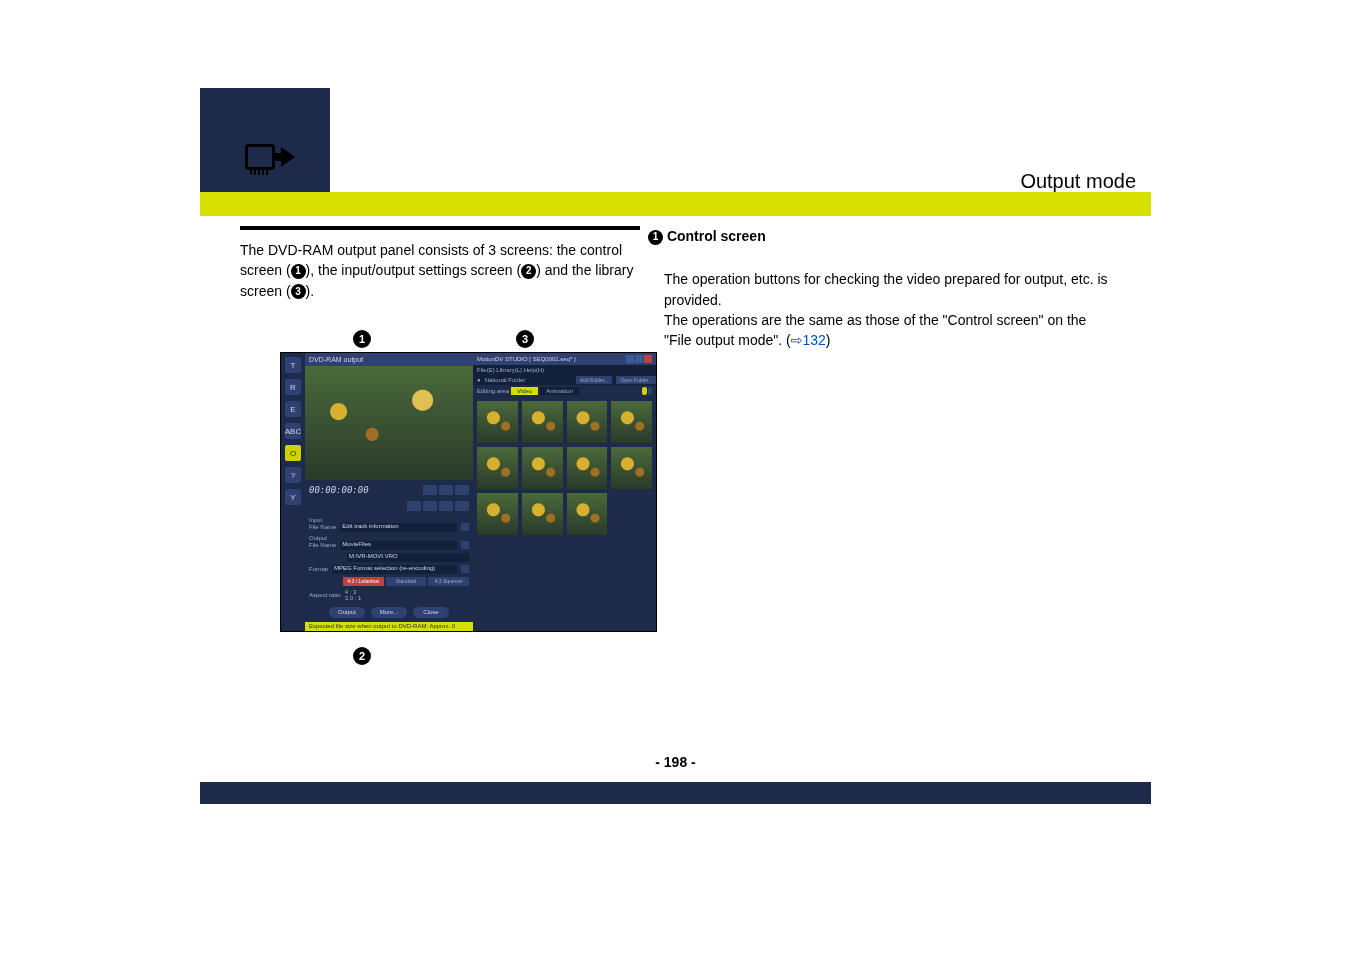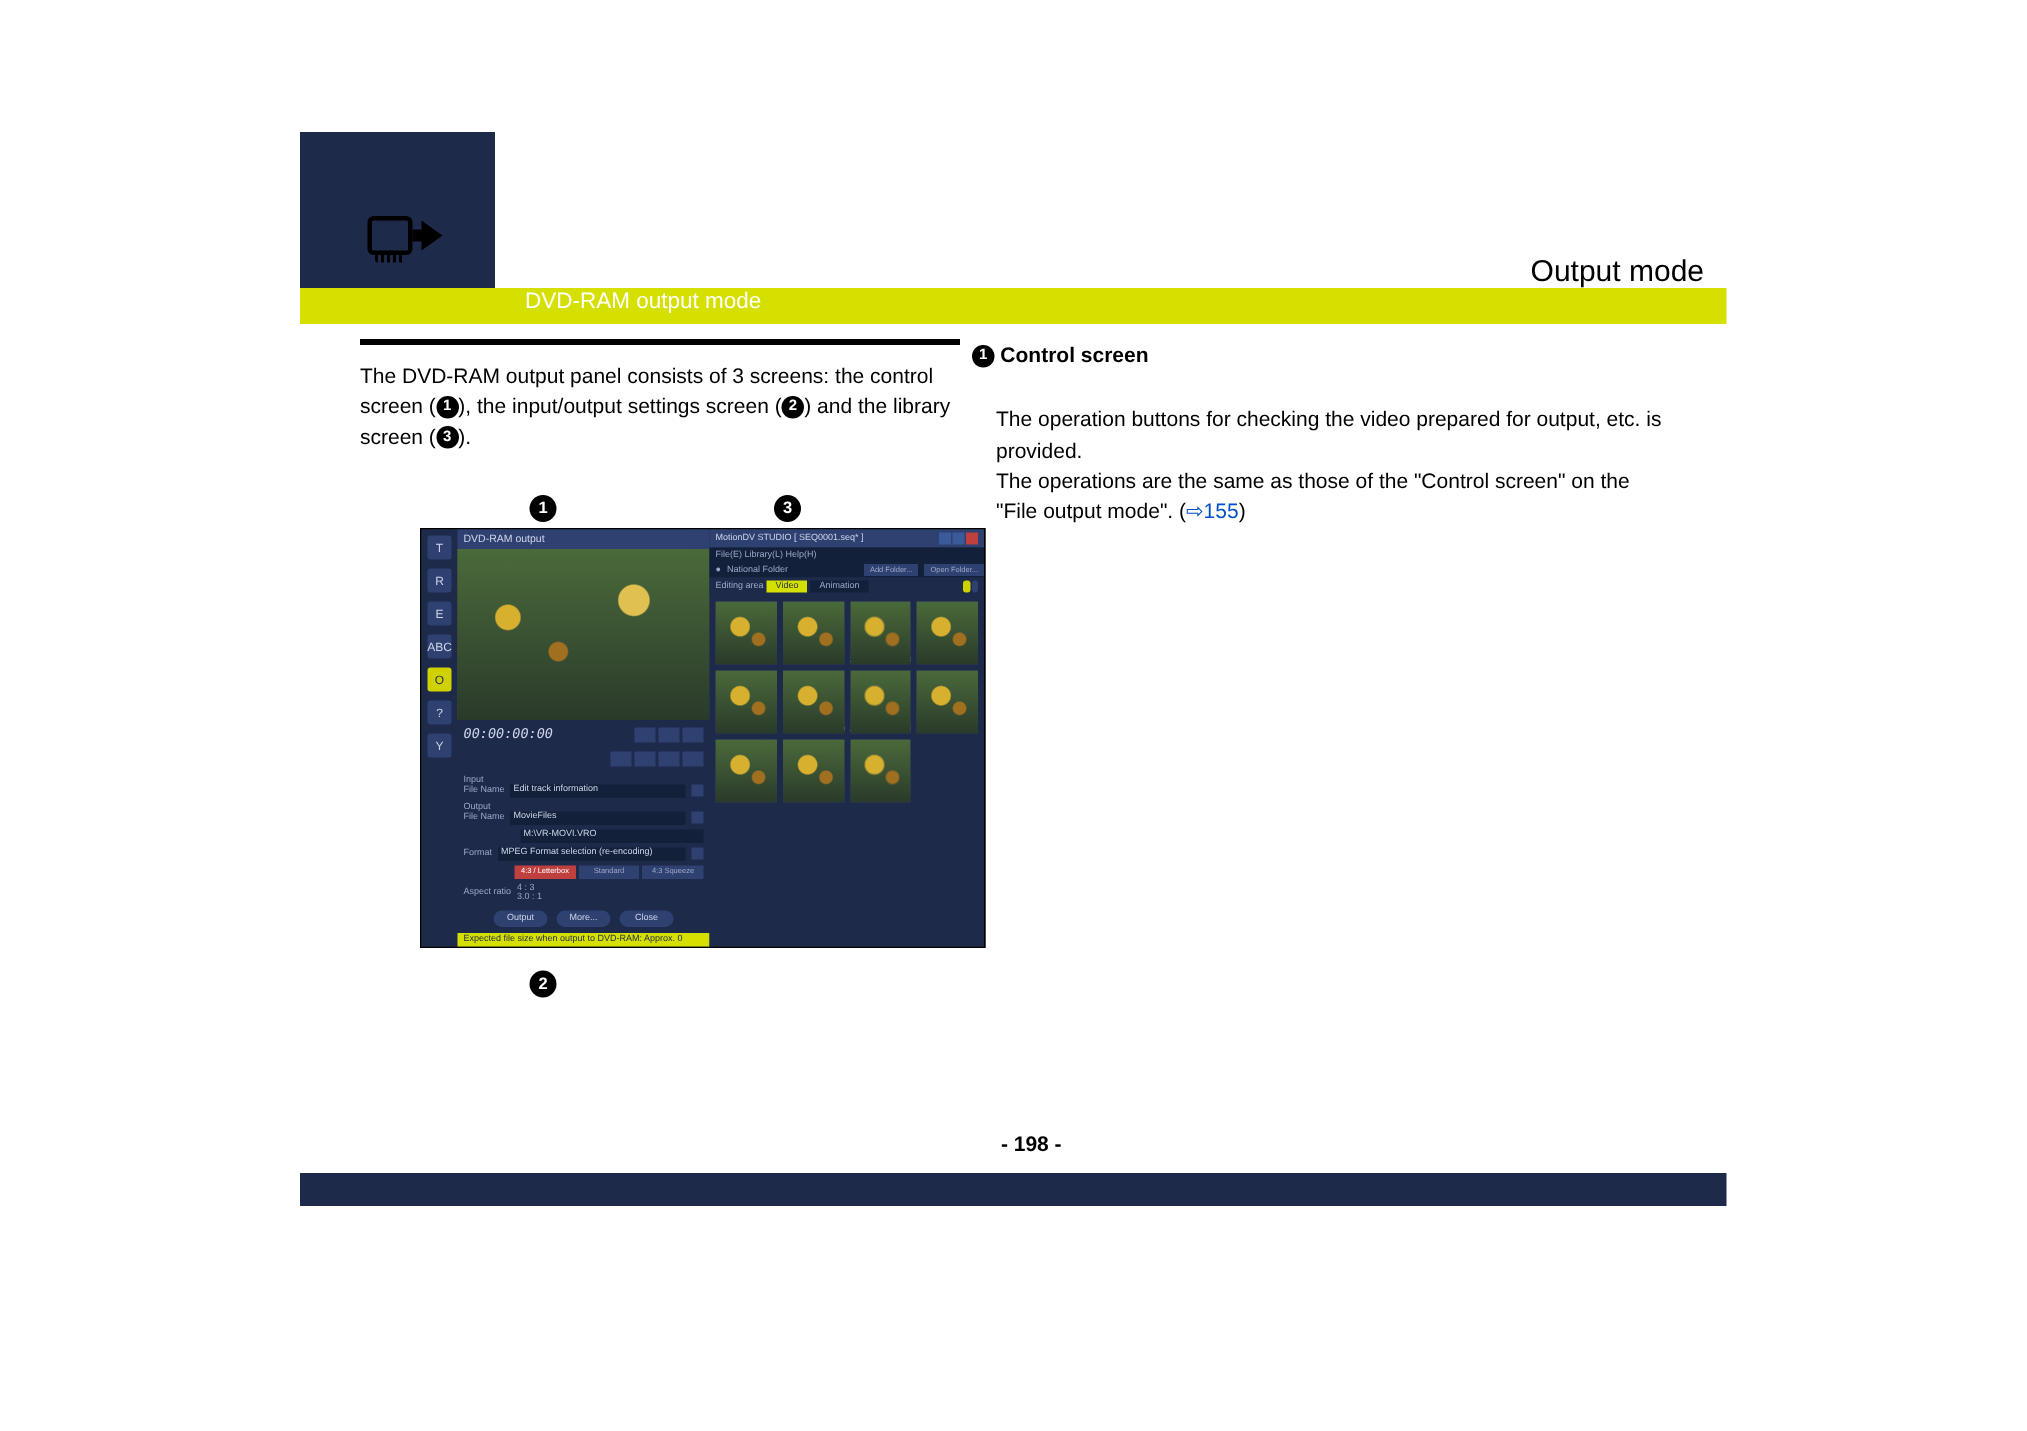--- a/index.html
+++ b/index.html
@@ -8,21 +8,21 @@
   .navy-strip { position: absolute; left: 200px; top: 88px; width: 130px; height: 104px; background: #1e2a4a; }
   .icon-wrap { position: absolute; left: 245px; top: 144px; display: flex; align-items: center; gap: 6px; }
   .monitor-icon { width: 30px; height: 26px; border: 3px solid #000; border-radius: 4px; position: relative; }
   .monitor-icon::after { content: ""; position: absolute; bottom: -8px; left: 50%; transform: translateX(-50%); width: 20px; height: 6px; background: repeating-linear-gradient(90deg, #000 0 2px, transparent 2px 4px); border-radius: 2px; }
   .arrow-icon { width: 0; height: 0; border-top: 10px solid transparent; border-bottom: 10px solid transparent; border-left: 14px solid #000; position: relative; }
   .arrow-icon::before { content: ""; position: absolute; left: -20px; top: -4px; width: 8px; height: 8px; background: #000; }
 
   .mode-label { position: absolute; right: 215px; top: 170px; font-size: 20px; color: #000; }
 
   .yellow-band { position: absolute; left: 200px; top: 192px; right: 200px; height: 24px; background: #d6e000; }
-  .yellow-title { position: absolute; left: 350px; top: 192px; color: #fff; font-size: 15px; }
+  .yellow-title { position: absolute; left: 350px; top: 213px; color: #fff; font-size: 15px; }
 
   .left-col { position: absolute; left: 240px; top: 226px; width: 400px; }
   .right-col { position: absolute; left: 648px; top: 226px; width: 460px; }
 
   .section-title { font-weight: bold; font-size: 14px; margin-bottom: 2px; }
   .underline { height: 4px; background: #000; margin-bottom: 10px; width: 100%; }
   .body-text { font-size: 14px; line-height: 1.45; color: #000; }
   .link-num { color: #0050c8; }
 
   .callout { position: absolute; width: 18px; height: 18px; border-radius: 50%; background: #000; color: #fff; font-size: 11px; font-weight: bold; display: flex; align-items: center; justify-content: center; }
@@ -66,21 +66,21 @@
   .tab.active { background: #d6e000; color: #1e2a4a; }
   .view-ic { width: 10px; height: 8px; margin-left: auto; margin-right: 4px; }
   .thumb-grid { flex: 1; display: grid; grid-template-columns: repeat(4, 1fr); grid-auto-rows: 42px; gap: 4px; padding: 4px; align-content: start; }
   .thumb { background: #3a4560; position: relative; overflow: hidden; }
   .thumb::after { content: ""; position: absolute; inset: 0;
     background: radial-gradient(circle at 40% 40%, #d8b030 0 6px, transparent 7px),
                 radial-gradient(circle at 70% 60%, #a07020 0 4px, transparent 5px),
                 linear-gradient(#4a6a3a, #2a3a2a); }
   .thumb-label { position: absolute; bottom: 0; left: 0; right: 0; font-size: 5px; color: #9aa8c8; text-align: center; background: #1e2a4a; }
 
-  .pagenum { position: absolute; left: 50%; transform: translateX(-50%); bottom: 184px; font-size: 14px; font-weight: bold; margin-left: 12px; }
+  .pagenum { position: absolute; left: 50%; transform: translateX(-50%); bottom: 184px; font-size: 14px; font-weight: bold; }
   .navy-bar { position: absolute; left: 200px; right: 200px; bottom: 150px; height: 22px; background: #1e2a4a; }
 </style>
 </head>
 <body>
 
 <div class="navy-strip"></div>
 <div class="icon-wrap">
   <div class="monitor-icon"></div>
   <div class="arrow-icon"></div>
 </div>
@@ -95,21 +95,21 @@
   </p>
 </div>
 
 <div class="right-col">
   <p class="body-text">
     <span class="callout inline">1</span>
     <strong>Control screen</strong>
   </p>
   <p class="body-text" style="margin-left:16px;margin-top:23px;">The operation buttons for checking the video prepared for output, etc. is provided.</p>
   <p class="body-text" style="margin-left:16px;">
-    <span>The operations are the same as those of the "Control screen" on the "File output mode". (</span><span class="link-num">⇨</span><span class="link-num">155</span><span>)</span>
+    <span>The operations are the same as those of the "Control screen" on the "File output mode". (</span><span class="link-num">⇨</span><span class="link-num">132</span><span>)</span>
   </p>
 </div>
 
 <div class="callout c1">1</div>
 <div class="callout c3">3</div>
 <div class="callout c2">2</div>
 
 <div class="shot">
   <div class="shot-sidebar">
     <div class="sb-ic">T</div>

